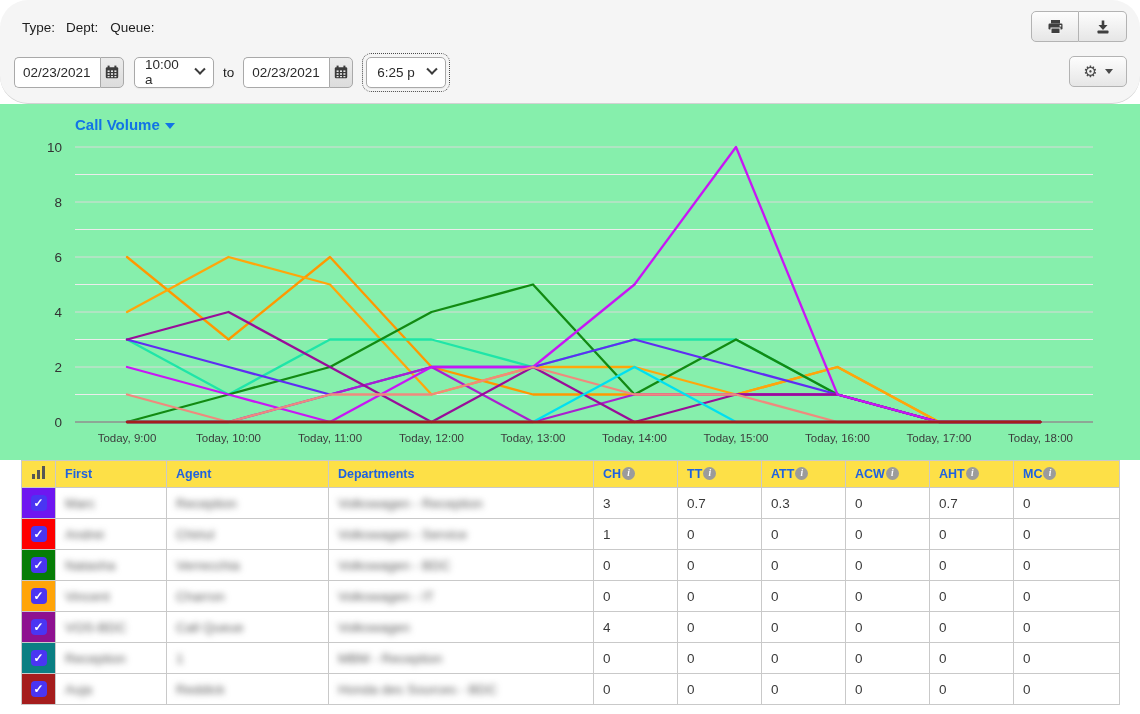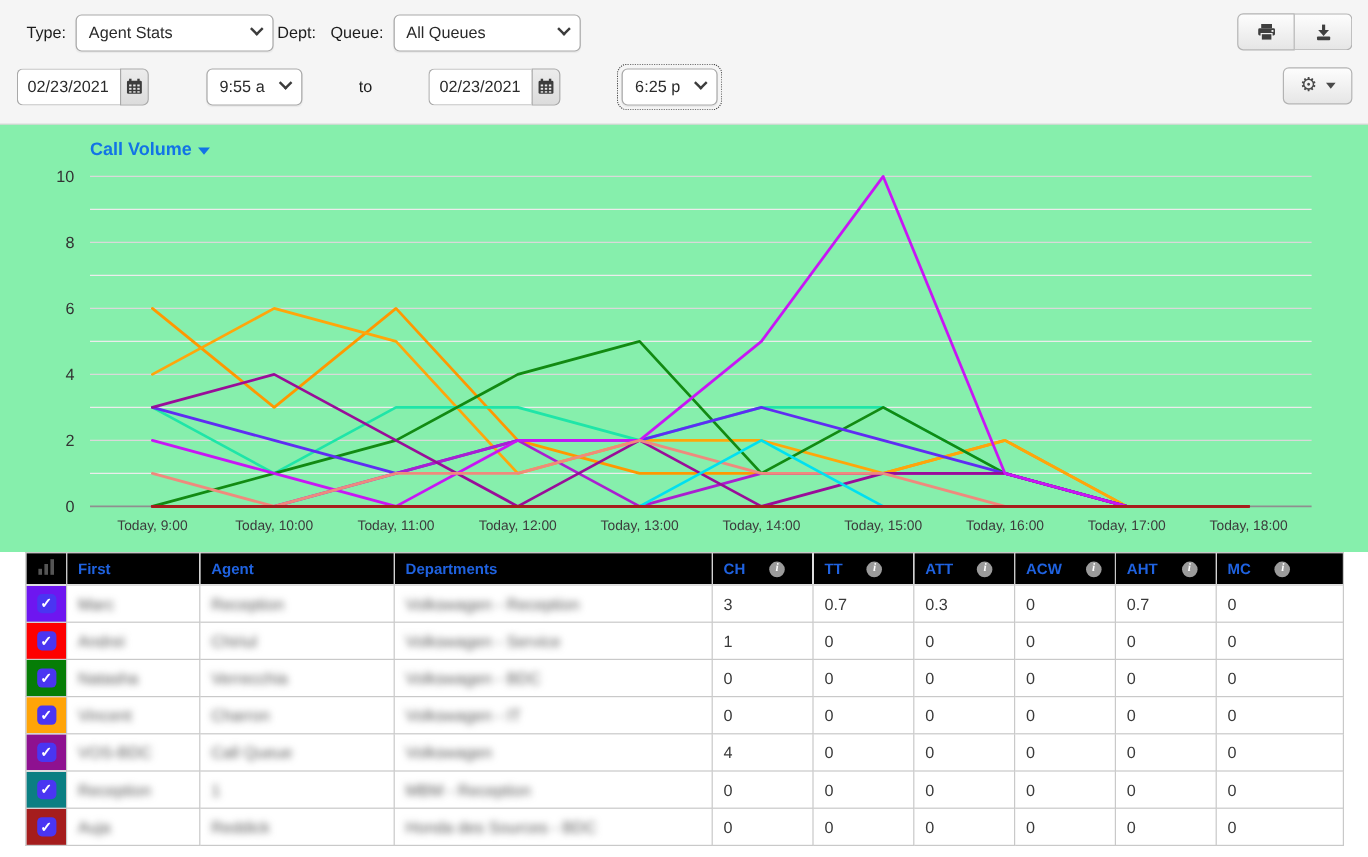--- a/index.html
+++ b/index.html
@@ -1,25 +1,25 @@
 <!DOCTYPE html>
 <html><head>
 <meta charset="utf-8">
 <style>
   * { margin:0; padding:0; box-sizing:border-box; }
   html,body { width:1140px; height:714px; overflow:hidden; background:#fff;
               font-family:"Liberation Sans", sans-serif; }
 
   
   .toolbar { position:relative; width:1140px; height:104px; background:#f5f5f5;
-             border-bottom:1px solid #d2d2d2; }
+             border-bottom:1px solid #d2d2d2;border-radius:28px; }
   .row1 { position:absolute; left:0; top:11px; width:1140px; height:32px; display:flex;
           align-items:center; }
   .row2 { position:absolute; left:0; top:55px; width:1140px; height:34px; display:flex;
-          align-items:center;gap:38px; }
+          align-items:center; }
   .tlabel { font-size:13.5px; color:#1d1d1d; margin:0 8px 0 0; }
   .sel { background:#fff; border:1px solid #a9a9a9; border-radius:5px; height:31px;
          display:flex; align-items:center; justify-content:space-between;
          padding:0 9px 0 10px; font-size:13.5px; color:#2a2a2a; cursor:pointer;
          box-shadow:0 1px 1px rgba(0,0,0,0.05); }
   .chev { width:8px; height:8px; border-right:2px solid #3c3c3c; border-bottom:2px solid #3c3c3c;
           transform:rotate(45deg) translate(-2px,-2px); flex:0 0 auto; margin-left:8px; }
   .dotted-focus { outline:1px dotted #4a4a4a; outline-offset:3px; }
 
   .datefield { display:flex; height:31px; }
@@ -48,52 +48,44 @@
   .title-caret { width:0; height:0; border-left:5px solid transparent; border-right:5px solid transparent;
                  border-top:6px solid #1273e6; margin-left:5px; margin-top:2px; }
   svg text { font-family:"Liberation Sans", sans-serif; }
 
   
   .table-wrap { width:1140px; padding:0 21px; }
   table { border-collapse:collapse; table-layout:fixed; width:1098px; }
   col.c-icon { width:34px; } col.c-first { width:111px; } col.c-last { width:162px; }
   col.c-dept { width:265px; } col.c-m { width:84px; } col.c-mc { width:106px; }
   th, td { border:1px solid #c9c9c9; overflow:hidden; white-space:nowrap; }
-  thead th { height:27px; background:#000000; text-align:left; padding:0 0 0 9px;
+  thead th { height:27px; background:#fde047; text-align:left; padding:0 0 0 9px;
              font-size:12.5px; color:#1f62e0; cursor:pointer; }
   thead th.icon-th { padding:0; text-align:center; cursor:default; }
   tbody td { height:31px; font-size:13.5px; color:#3a3a3a; padding:0 0 0 9px; background:#fff; }
   td.color-cell { padding:0; text-align:center; vertical-align:middle; }
   .checkbox { display:inline-block; width:16px; height:16px; border-radius:4px;
               background:#4a35f2; color:#fff; font-size:12px; line-height:16px;
               font-weight:bold; text-align:center; vertical-align:middle; cursor:pointer; }
   .blur { filter:blur(3px); color:#5a5a5a; }
-  .hdr-flex { display:flex; align-items:center; gap:20px; }
+  .hdr-flex { display:flex; gap:1px; }
   .info-i { display:inline-block; width:13px; height:13px; border-radius:50%; background:#9b9b9b;
             color:#fff; font-size:9.5px; line-height:13px; text-align:center;
             font-family:"Liberation Serif",serif; font-style:italic; font-weight:bold; }
   .bars-icon { display:inline-flex; align-items:flex-end; gap:2px; height:13px; }
   .bars-icon i { display:block; width:3px; background:#555; }
 </style>
 </head>
 <body>
 
 <div class="toolbar">
   <div class="row1">
     <span class="tlabel" style="margin-left:22px">Type:</span>
-    <div class="sel" style="width:165px">
-      <span>Agent Stats</span>
-      <span class="chev"></span>
-    </div>
     <span class="tlabel" style="margin-left:3px">Dept:</span>
     <span class="tlabel" style="margin-left:4px">Queue:</span>
-    <div class="sel" style="width:156px">
-      <span>All Queues</span>
-      <span class="chev"></span>
-    </div>
 
     <div class="btn-group">
       <div class="btn">
         <svg width="17" height="16" viewBox="0 0 17 16">
           <rect x="4" y="1" width="9" height="3.5" fill="#3f3f3f"></rect>
           <rect x="1.5" y="4.5" width="14" height="6" rx="1.2" fill="#3f3f3f"></rect>
           <rect x="4" y="9" width="9" height="5.5" fill="#3f3f3f" stroke="#f2f2f2" stroke-width="1"></rect>
           <rect x="12.6" y="6" width="1.6" height="1.6" fill="#f2f2f2"></rect>
         </svg>
       </div>
@@ -123,21 +115,21 @@
               <rect x="6" y="8.2" width="2" height="1.6"></rect>
               <rect x="9.4" y="8.2" width="2" height="1.6"></rect>
             <rect x="2.6" y="11" width="2" height="1.2"></rect>
               <rect x="6" y="11" width="2" height="1.2"></rect>
               <rect x="9.4" y="11" width="2" height="1.2"></rect>
           </g>
         </svg>
       </div>
     </div>
     <div class="sel" style="width:80px; margin-left:10px">
-      <span>9:55 a</span>
+      <span>10:00 a</span>
       <span class="chev"></span>
     </div>
     <span class="tlabel" style="margin:0 9px 0 9px">to</span>
     <div class="datefield">
       <input value="02/23/2021" style="">
       <div class="calbtn">
         <svg width="14" height="14" viewBox="0 0 14 14">
           <rect x="2.6" y="0.6" width="2" height="3" fill="#3c3c3c"></rect>
           <rect x="9.4" y="0.6" width="2" height="3" fill="#3c3c3c"></rect>
           <rect x="0.8" y="2.2" width="12.4" height="11" rx="1.2" fill="#3c3c3c"></rect>

